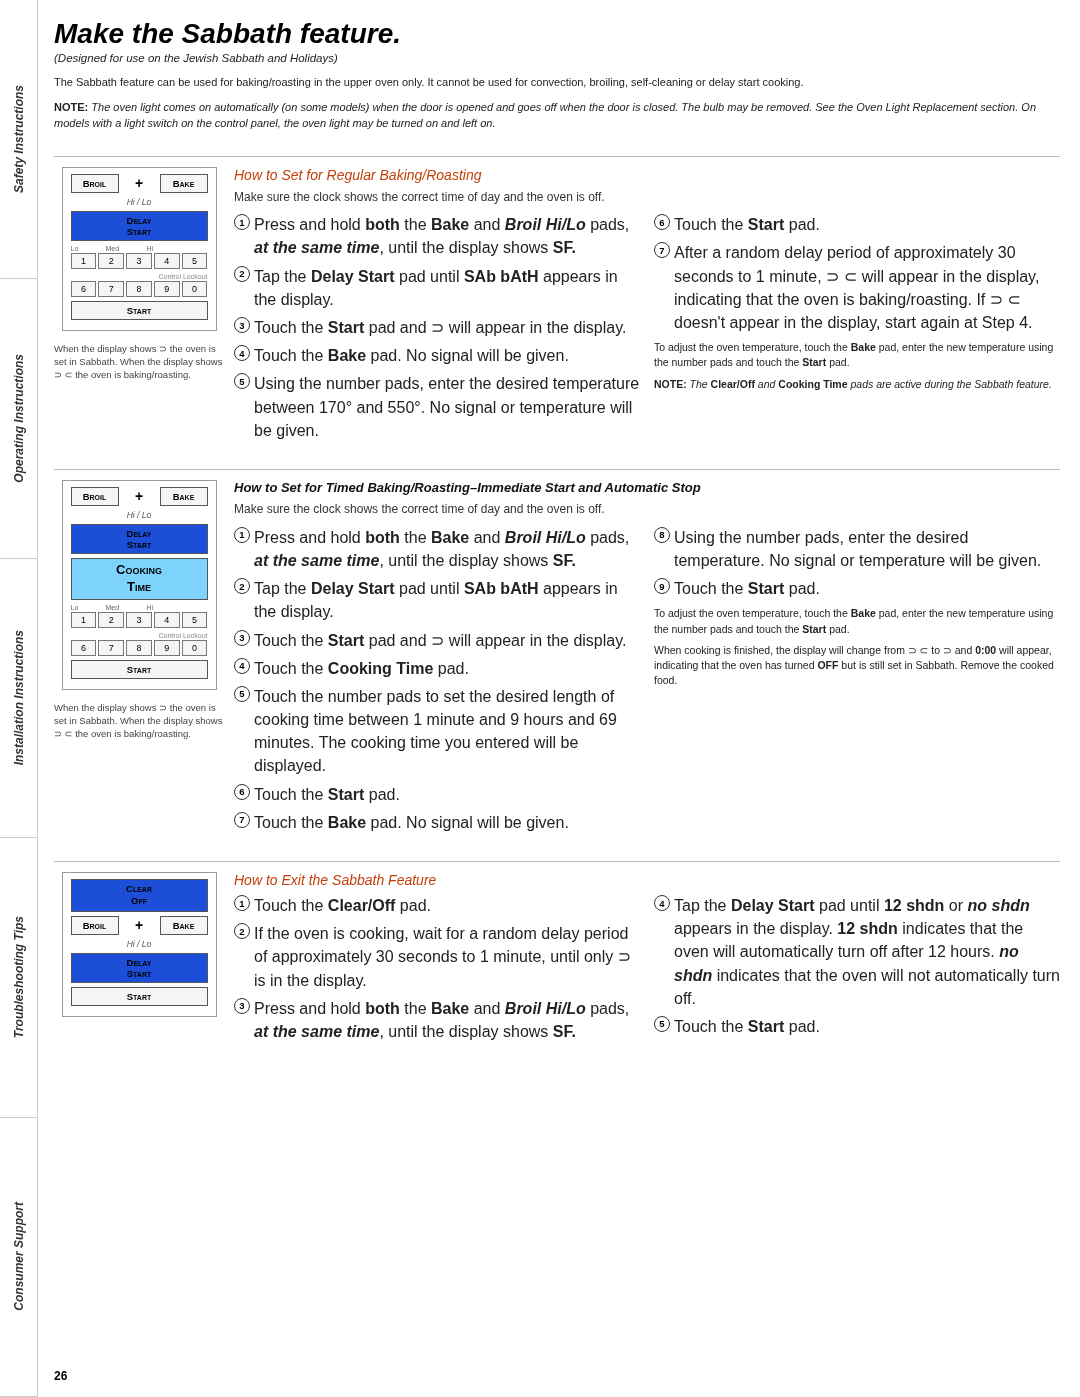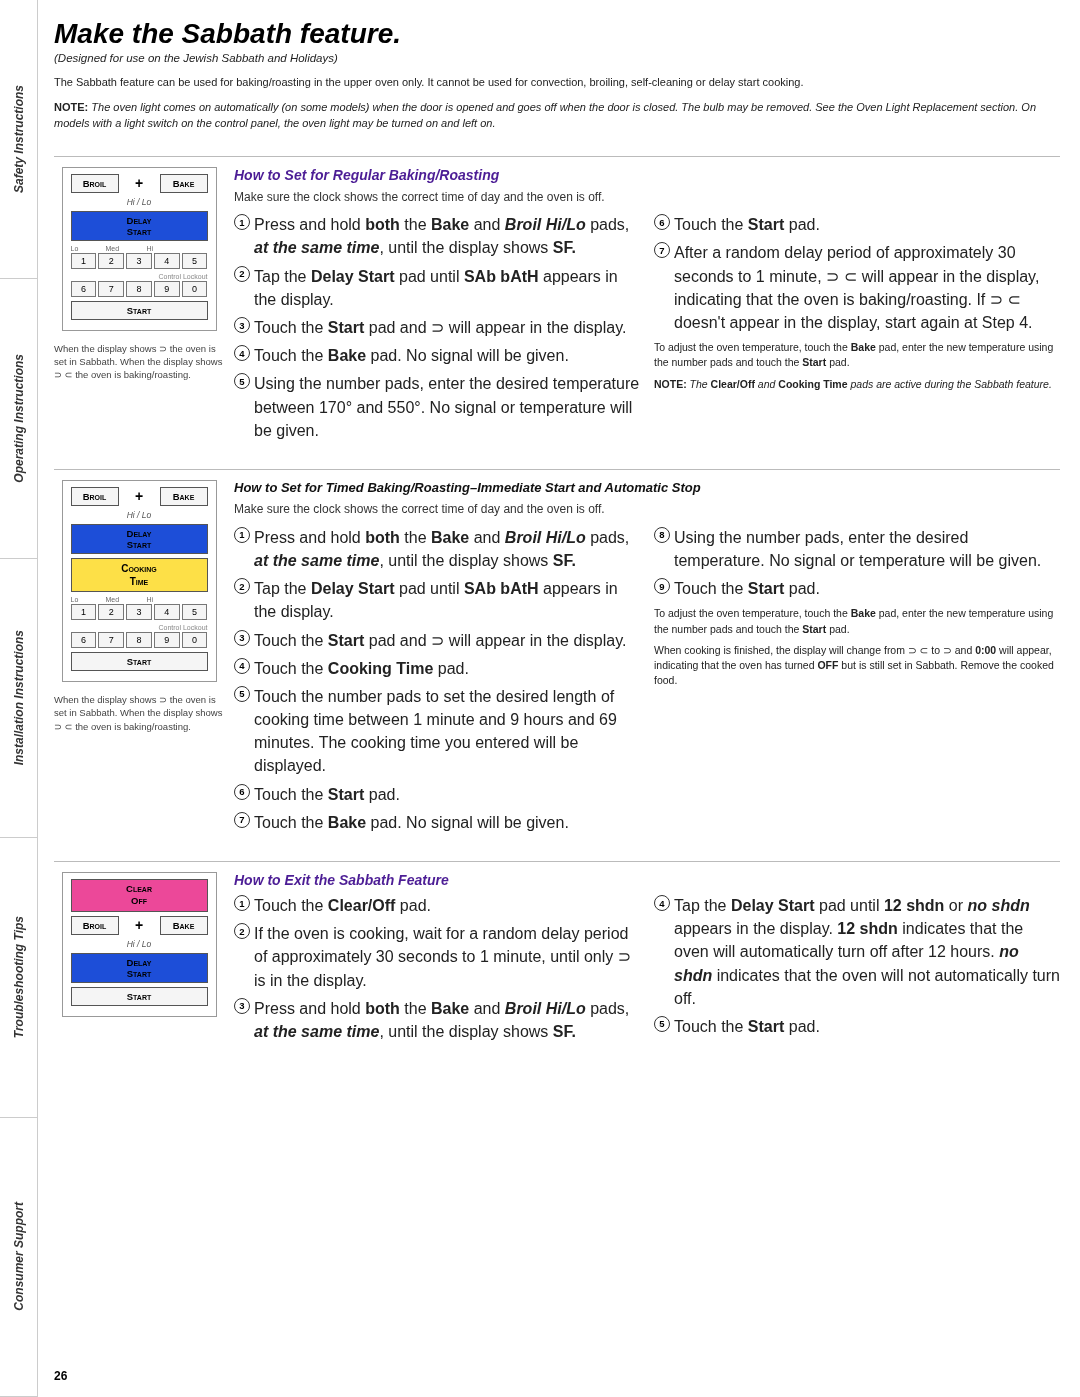--- a/index.html
+++ b/index.html
@@ -91,24 +91,24 @@
       align-items: center;
     }
 
     .instructions-col {
       flex: 1;
     }
 
     
     .section-heading {
       font-size: 14px;
-      font-weight: bold;
+      font-weight: normal;
       font-style: italic;
       margin-bottom: 6px;
-      color: #4c1d95;
+      color: #c2410c;
     }
     .section-heading-large {
       font-size: 13px;
       font-weight: bold;
       font-style: italic;
       margin-bottom: 6px;
       color: #111;
     }
 
     
@@ -270,36 +270,36 @@
     .num-cell {
       border: 1px solid #777;
       text-align: center;
       font-size: 9px;
       padding: 2px 0;
       background: #f5f5f5;
     }
     .cooking-time-btn {
       border: 1.5px solid #555;
       padding: 3px 0;
-      font-size: 10px;
+      font-size: 13px;
       font-weight: bold;
       font-variant: small-caps;
-      background: #fde047;
+      background: #7dd3fc;
       text-align: center;
       width: 100%;
       margin-bottom: 4px;
       line-height: 1.3;
     }
     .clear-off-btn {
       border: 1.5px solid #555;
       padding: 3px 0;
       font-size: 9.5px;
       font-weight: bold;
       font-variant: small-caps;
-      background: #ec4899;
+      background: #1d4ed8;
       text-align: center;
       width: 100%;
       margin-bottom: 4px;
       line-height: 1.3;
     }
 
     
     .page-number {
       font-size: 12px;
       font-weight: bold;

